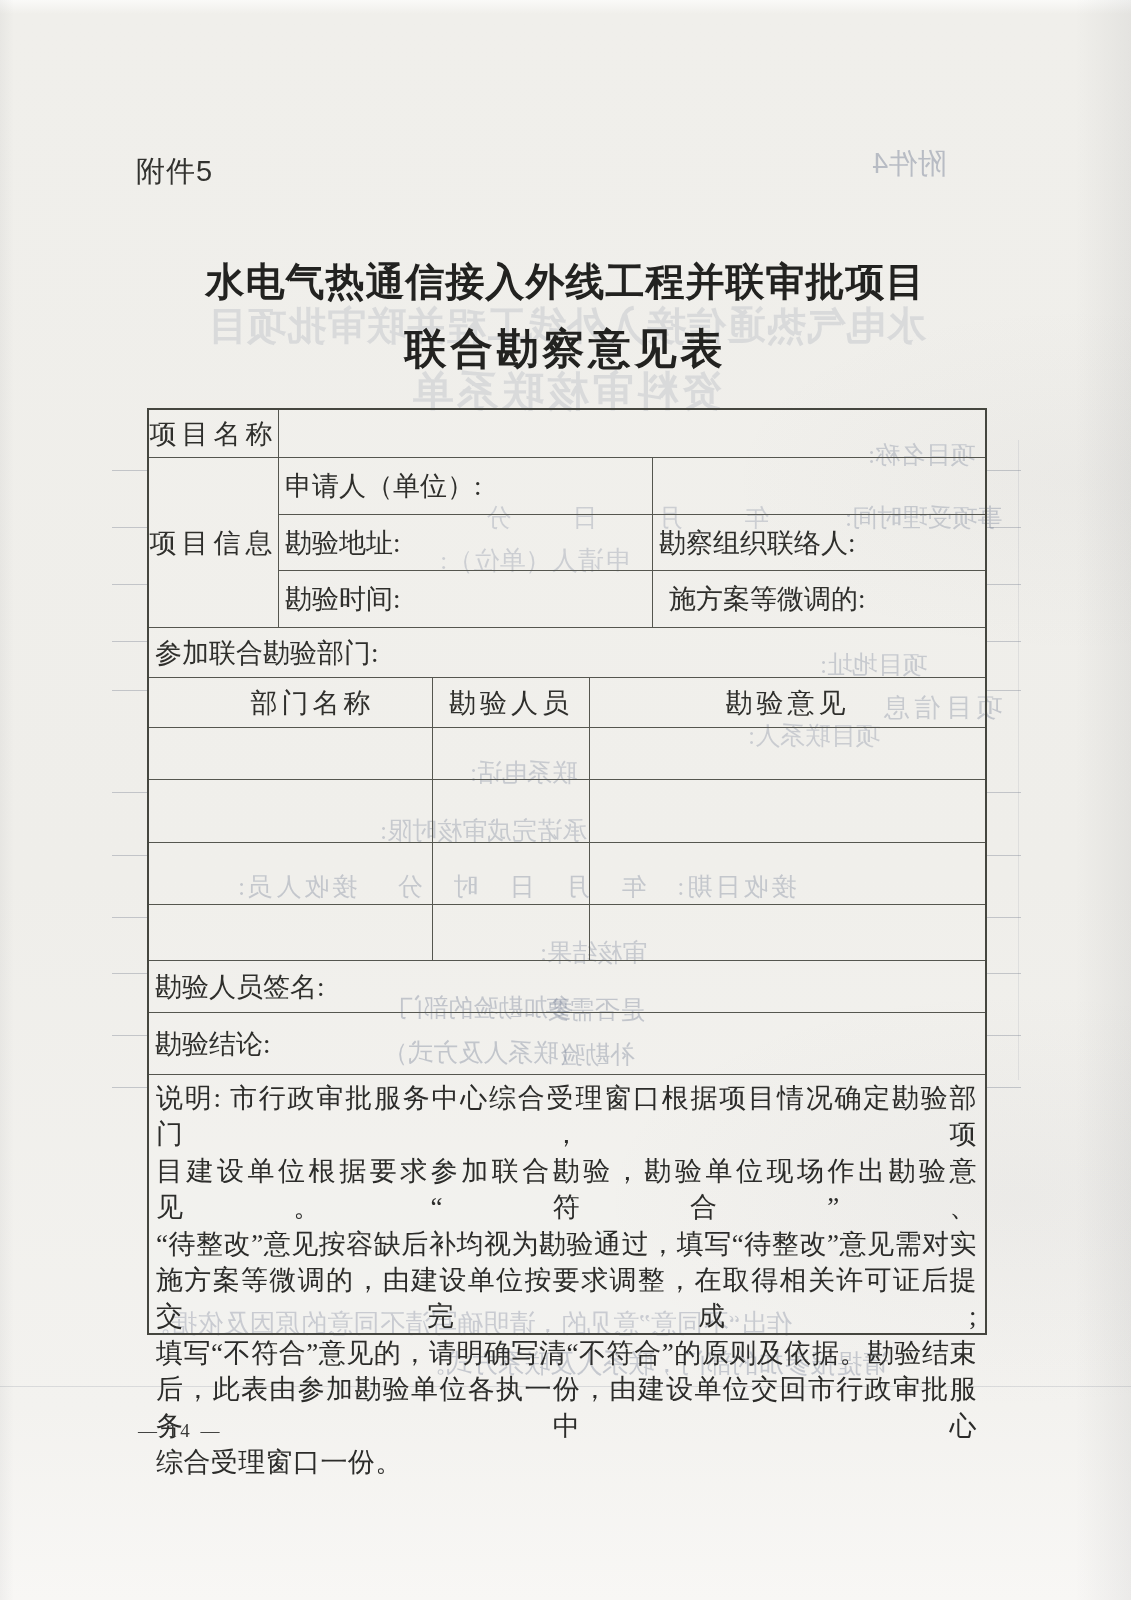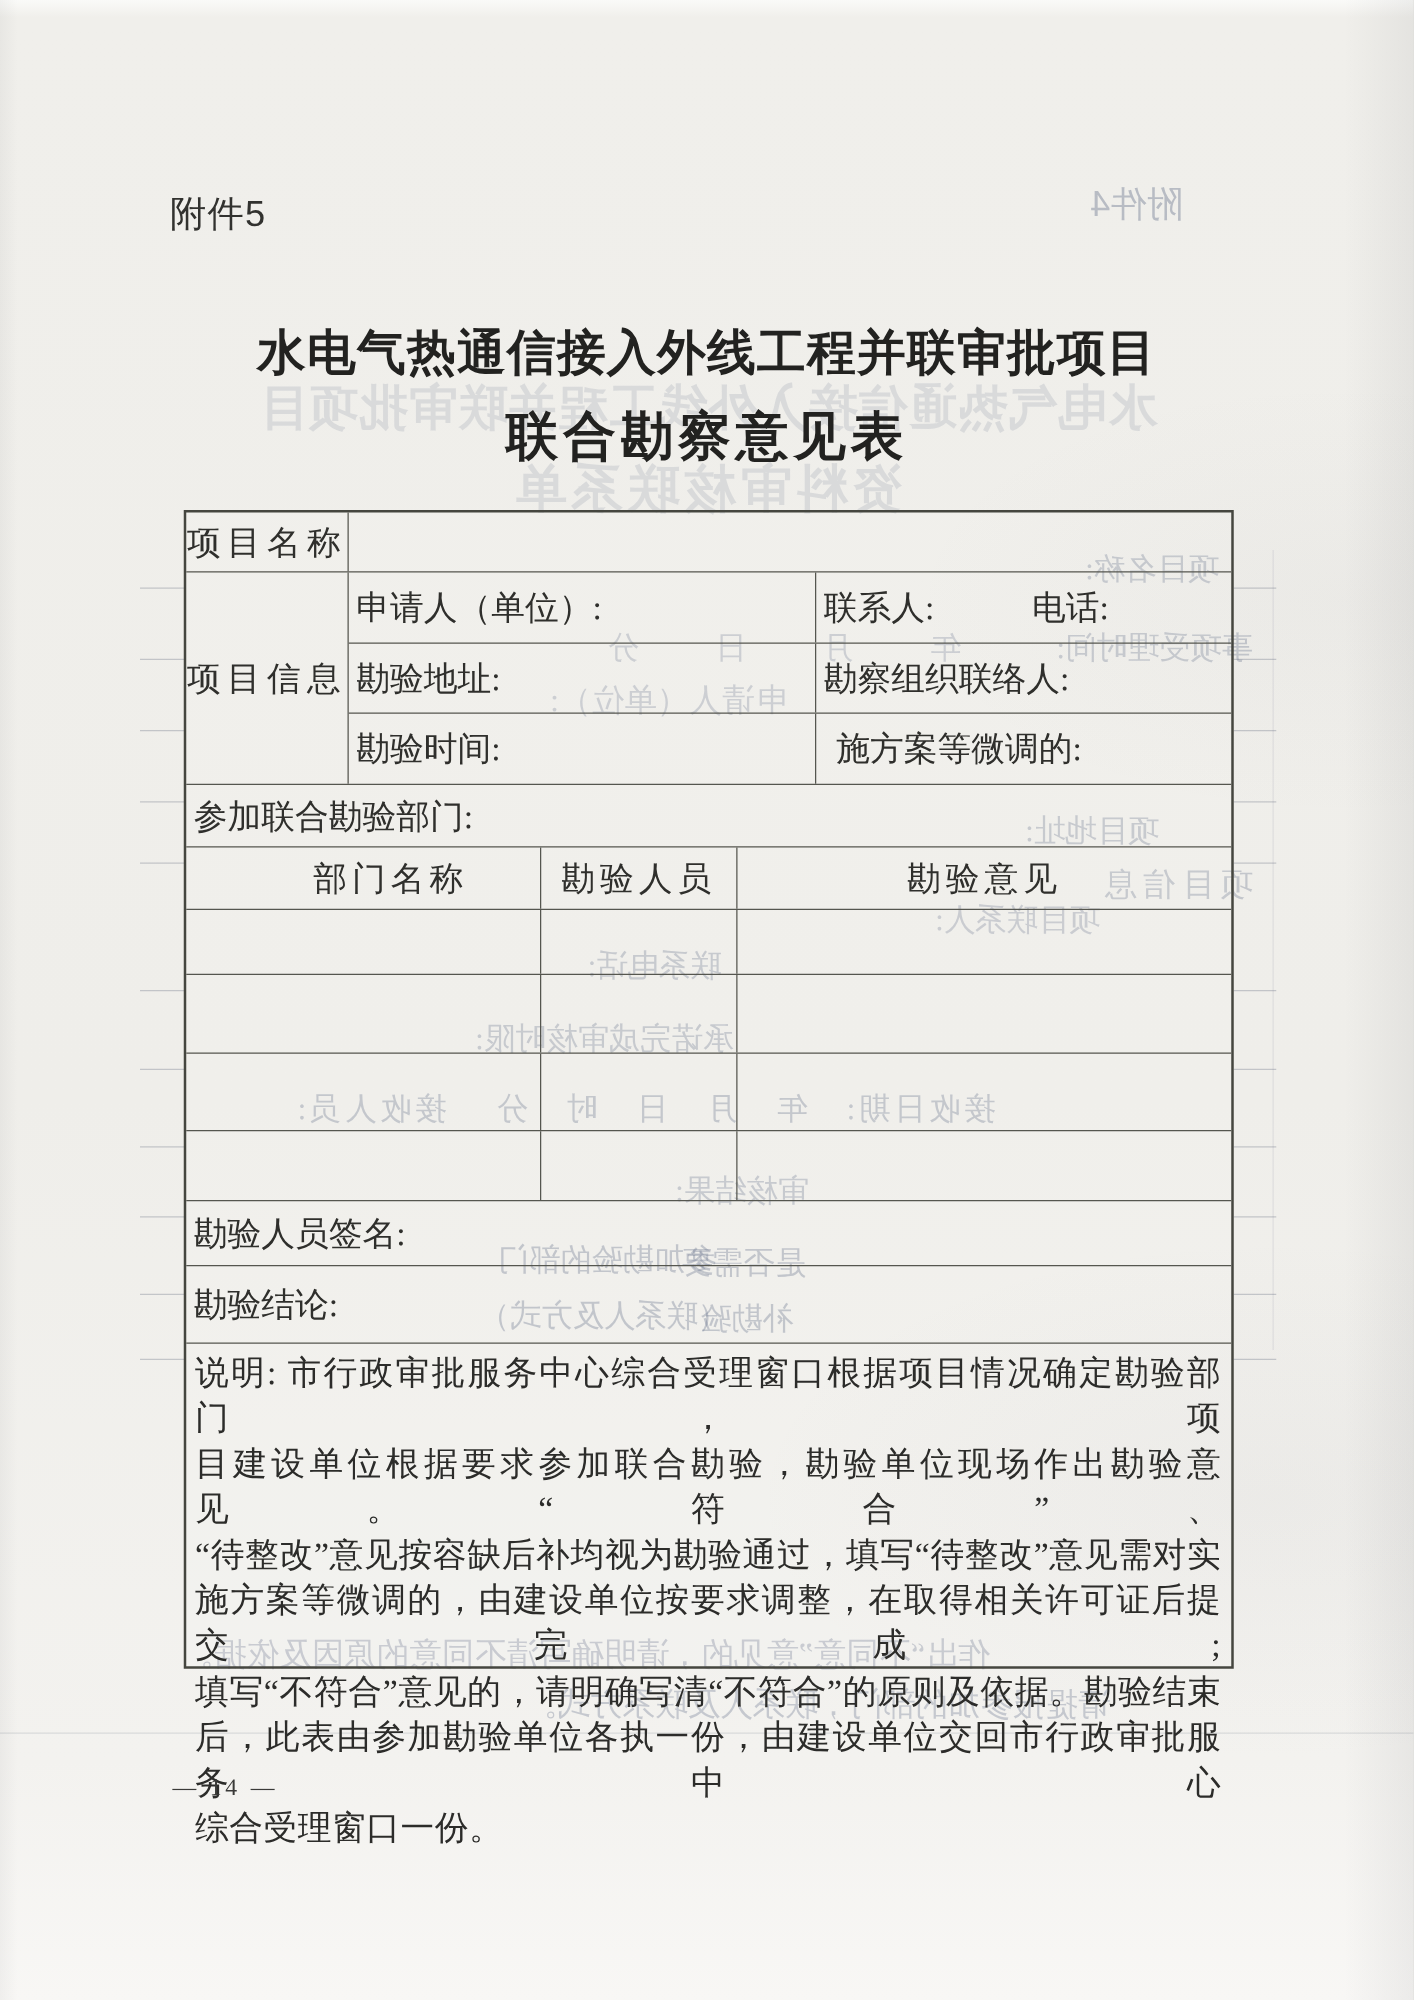--- a/index.html
+++ b/index.html
@@ -149,24 +149,20 @@
     <div class="row r1">
       <div class="cell w-label center rt">项目名称</div>
       <div class="cell flex1"></div>
     </div>
 
     <div class="row group">
       <div class="cell w-label center rt">项目信息</div>
       <div class="subcol">
         <div class="subrow">
           <div class="cell w-mid rt">申请人（单位）:</div>
-          <div class="cell flex1">
-            <span>联系人:</span>
-            <span class="phone">电话:</span>
-          </div>
         </div>
         <div class="subrow">
           <div class="cell w-mid rt">勘验地址:</div>
           <div class="cell flex1">勘察组织联络人:</div>
         </div>
         <div class="subrow">
           <div class="cell w-mid rt">勘验时间:</div>
           <div class="cell flex1">施方案等微调的:</div>
         </div>
       </div>

